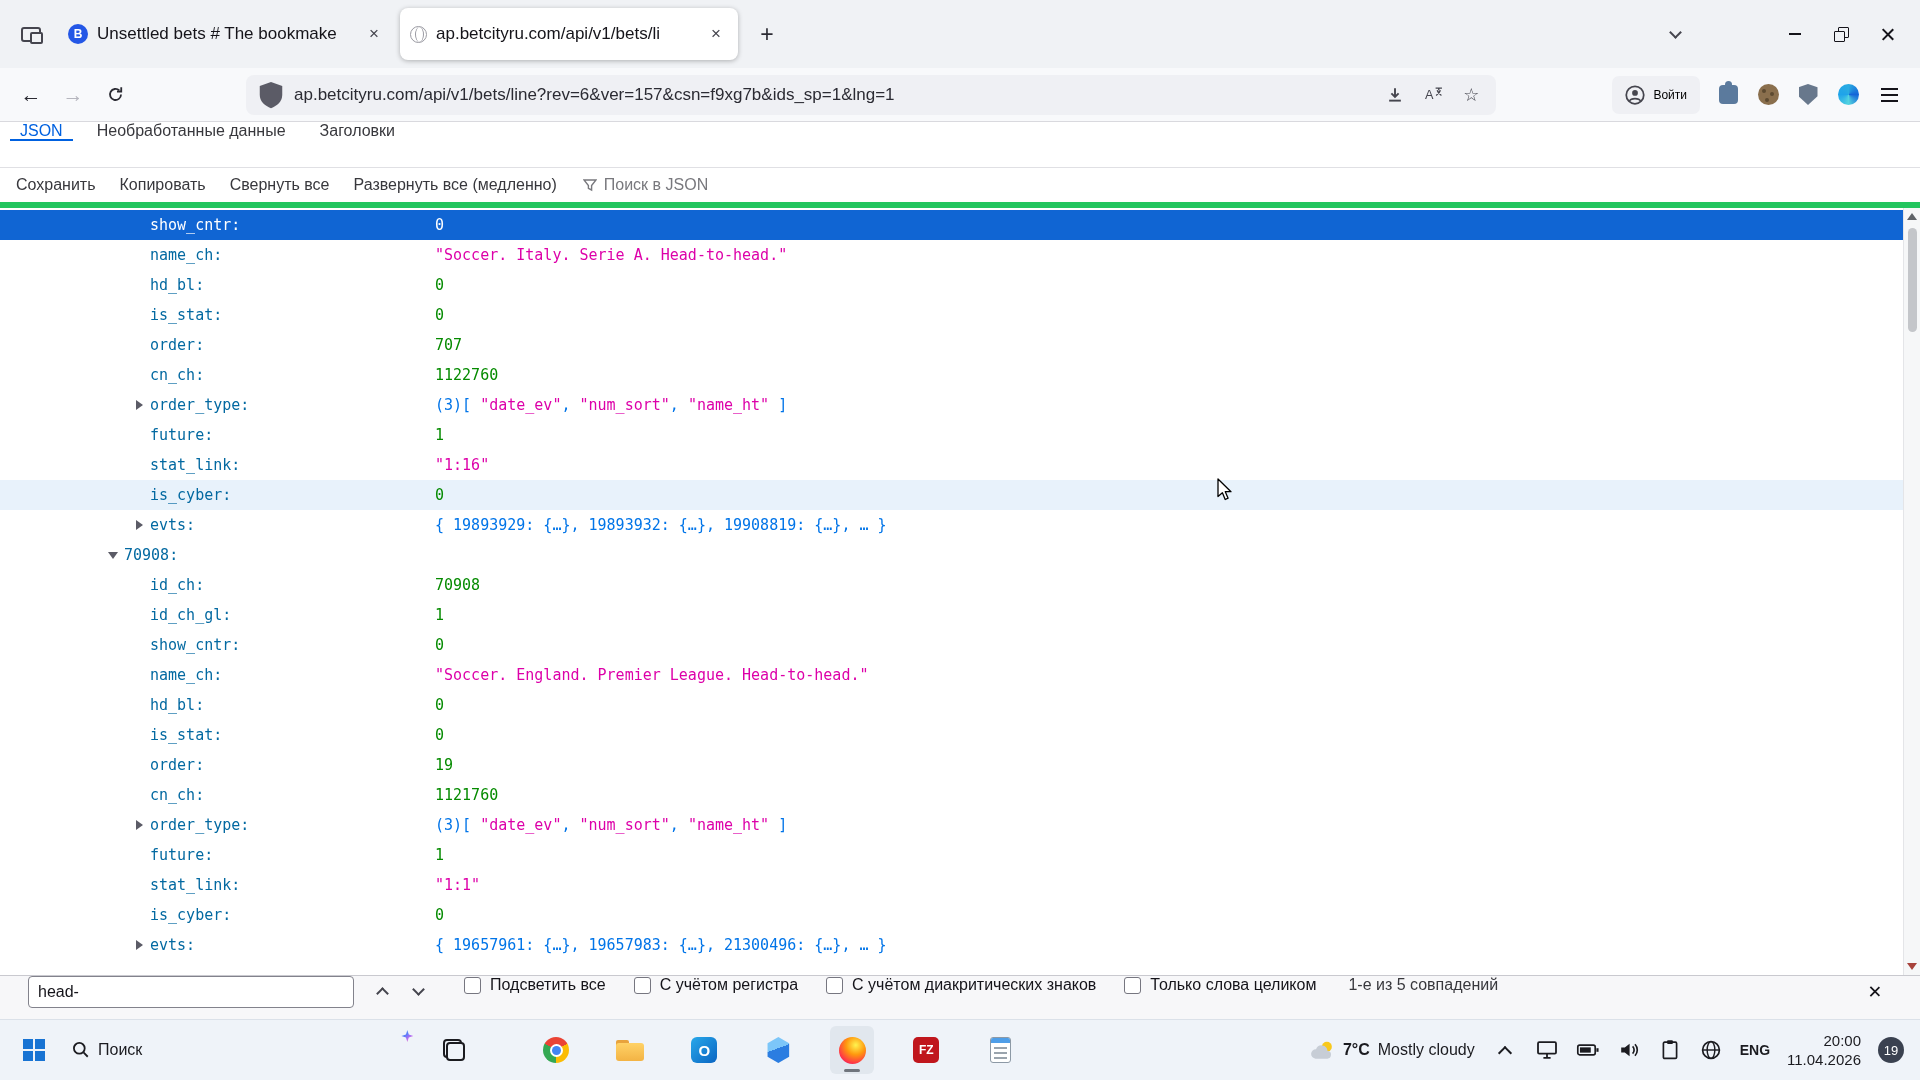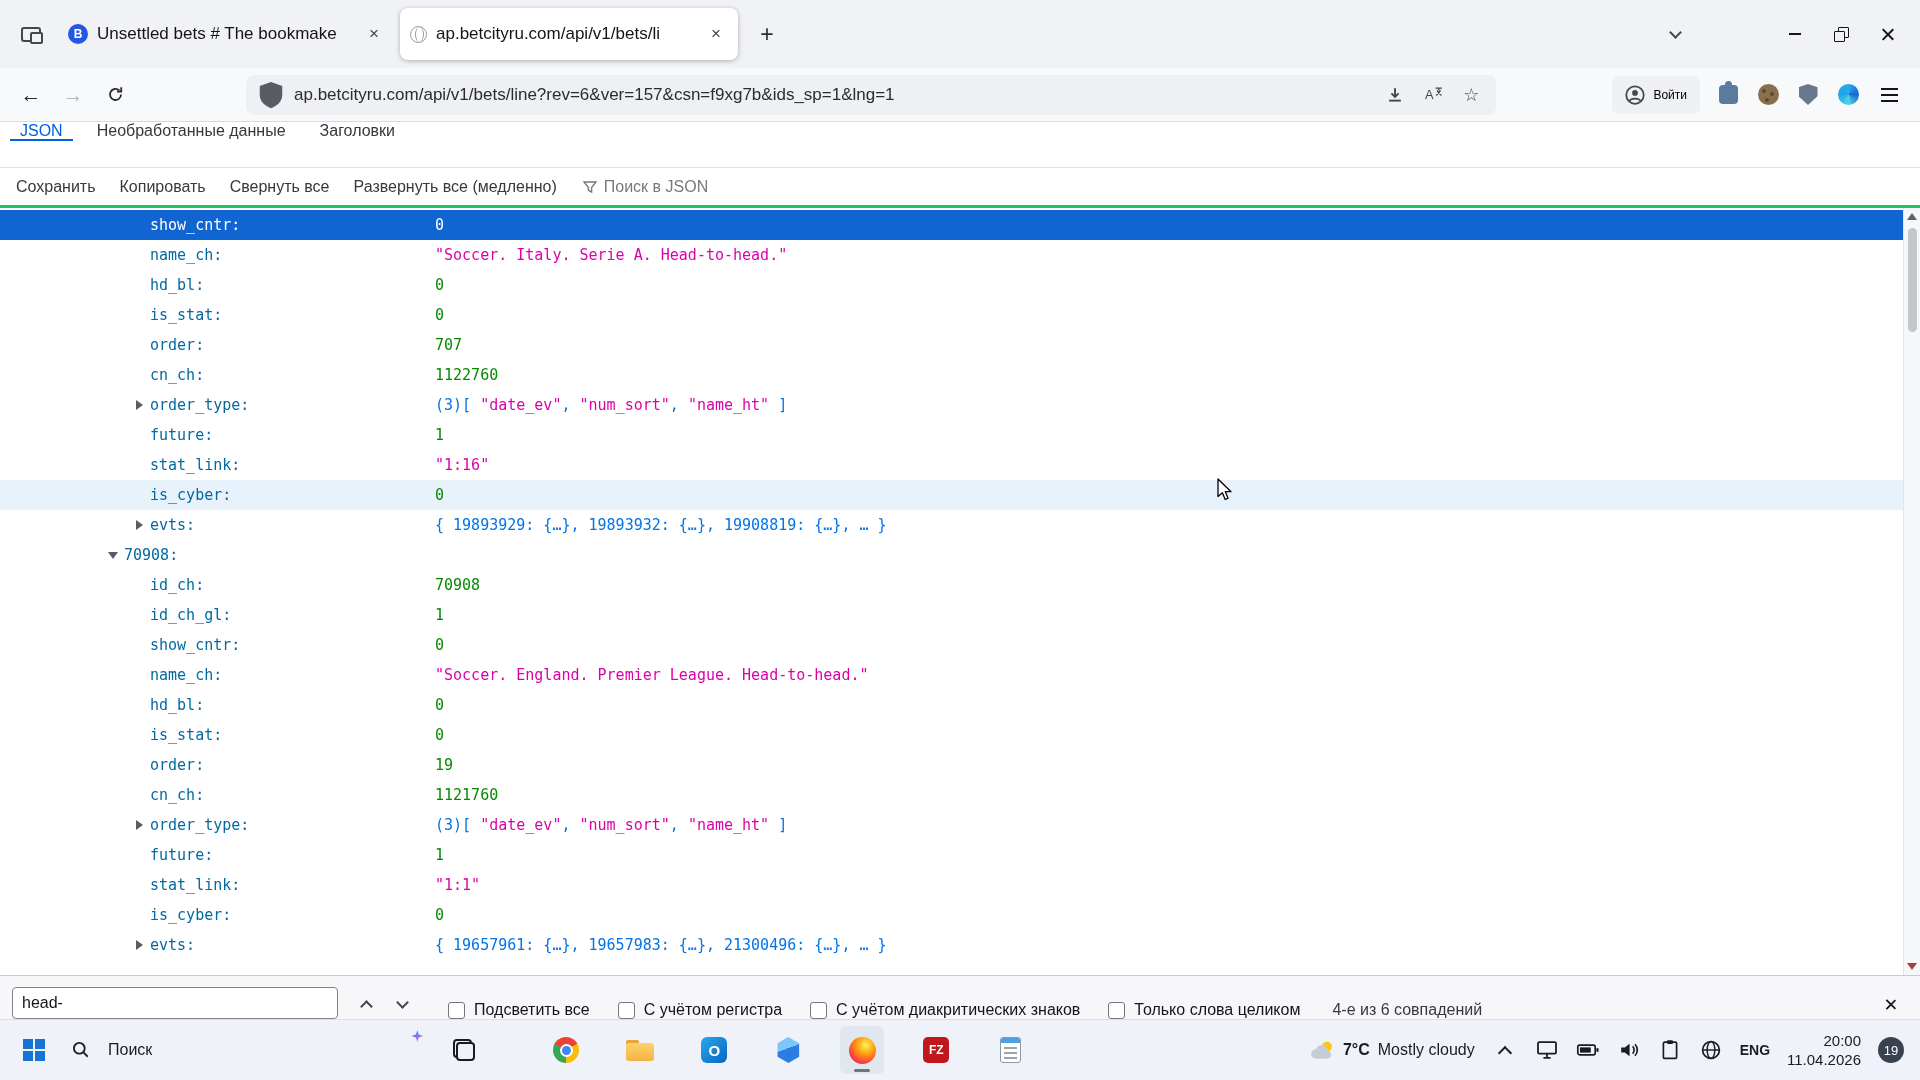--- a/index.html
+++ b/index.html
@@ -50,21 +50,21 @@
 .puzzle-glyph{width:19px;height:19px;background:#5b7a9d;border-radius:4px;position:relative}
 .puzzle-glyph::before{content:"";position:absolute;left:6px;top:-4px;width:7px;height:7px;border-radius:50%;background:#5b7a9d}
 .hamburger{display:flex;flex-direction:column;gap:4px}
 .hamburger span{width:17px;height:2px;background:#15141a}
 
 
 .vtabs{flex:0 0 46px;display:flex;align-items:flex-start;padding-left:10px;border-bottom:1px solid #e0e0e4;background:#fff}
 .vtab{padding:0 10px;display:flex;align-items:center;font-size:16px;color:#38383d;position:relative;margin-right:14px}
 .vtab.active{color:#0061e0}
 .vtab.active::after{content:"";position:absolute;left:0;right:0;bottom:-1px;height:2px;background:#0061e0}
-.vtoolbar{flex:0 0 40px;display:flex;align-items:center;gap:24px;padding-left:16px;border-bottom:3px solid #22c55e;background:#fff;font-size:16px;color:#38383d}
+.vtoolbar{flex:0 0 40px;display:flex;align-items:center;gap:24px;padding-left:16px;border-bottom:6px solid #22c55e;background:#fff;font-size:16px;color:#38383d}
 .vtool{background:none;border:none;font-size:16px;color:#38383d}
 .vtool-search{display:flex;align-items:center;gap:7px;margin-left:2px}
 .vtool-search input{border:none;outline:none;font-size:16px;width:230px;background:transparent;color:#15141a;font-family:inherit}
 .vtool-search input::placeholder{color:#78787d}
 
 
 .content{flex:1;position:relative;background:#fff;overflow:hidden;padding-top:2px}
 .jrow{display:flex;height:30px;align-items:center;font-family:"DejaVu Sans Mono",monospace;font-size:15px;white-space:pre}
 .kcell{flex:0 0 435px;width:435px;display:flex;align-items:center}
 .lvl1 .kcell{padding-left:106px}
@@ -78,38 +78,38 @@
 .seg-prev{color:#0074e8}
 .jrow.selected{background:#1065d3}
 .jrow.selected .jkey,.jrow.selected .vcell span{color:#fff}
 .jrow.hover{background:#e8f2fb}
 .scrollbar{position:absolute;top:0;right:0;width:17px;height:100%;background:#f6f7f8;border-left:1px solid #e4e5e8}
 .sb-up{position:absolute;top:5px;left:3px;width:0;height:0;border-left:5.5px solid transparent;border-right:5.5px solid transparent;border-bottom:7px solid #5f6368}
 .sb-down{position:absolute;bottom:5px;left:3px;width:0;height:0;border-left:5.5px solid transparent;border-right:5.5px solid transparent;border-top:7px solid #a8433c}
 .sb-thumb{position:absolute;top:20px;left:4px;width:9px;height:104px;background:#c4c6ca;border-radius:5px}
 
 
-.findbar{flex:0 0 44px;background:#f7f7f9;border-top:1px solid #c9c9cf;display:flex;align-items:flex-end;padding:0 12px;font-size:16px}
+.findbar{flex:0 0 44px;background:#f7f7f9;border-top:1px solid #c9c9cf;display:flex;align-items:flex-start;padding:0 28px;font-size:16px}
 .find-input{width:326px;height:32px;border:1px solid #82828c;border-radius:4px;background:#fff;font-size:16px;padding:0 9px;font-family:inherit;color:#15141a;outline:none;margin-right:10px}
 .find-nav{width:36px;height:30px;border-radius:4px}
 .chev-up-s{width:9px;height:9px;border-left:2px solid #45454e;border-top:2px solid #45454e;transform:rotate(45deg);margin-top:4px}
 .chev-dn-s{width:9px;height:9px;border-right:2px solid #45454e;border-bottom:2px solid #45454e;transform:rotate(45deg);margin-bottom:4px}
 .chk-group{display:flex;align-items:center;gap:9px;margin-left:28px}
 .chk{width:17px;height:17px;border:1px solid #767680;border-radius:3px;background:#fff;flex:0 0 17px}
 .find-status{margin-left:32px;color:#38383d}
 .find-close{margin-left:auto;width:36px;height:30px;border-radius:4px}
 .find-close .x-glyph{transform:scale(.85)}
 
 
 .taskbar{height:61px;background:#eff3f9;border-top:1px solid #dbe1e9;display:flex;align-items:center;padding:0 12px}
 .tb-left{display:flex;align-items:center;gap:16px}
 .tb-btn{width:44px;height:48px;border-radius:6px;position:relative}
 .start-grid{display:grid;grid-template-columns:10px 10px;grid-template-rows:10px 10px;gap:2px}
 .start-grid span{background:#1873d3}
-.tb-search{display:flex;align-items:center;gap:18px;font-size:16px;color:#1b1b20}
+.tb-search{display:flex;align-items:center;gap:8px;font-size:16px;color:#1b1b20}
 .tb-gap{width:198px}
 .copilot{position:relative;width:34px;height:34px}
 .star4{width:24px;height:24px;clip-path:polygon(50% 0,62% 38%,100% 50%,62% 62%,50% 100%,38% 62%,0 50%,38% 38%);background:linear-gradient(140deg,#83d3f3 0%,#5a7df9 40%,#c66af0 70%,#f2a63f 100%)}
 .star4.small{position:absolute;right:-2px;top:-3px;width:12px;height:12px}
 .taskview-icon{position:relative;width:22px;height:22px}
 .taskview-icon::before{content:"";position:absolute;left:0;top:0;width:15px;height:15px;border:2px solid #1b1b20;border-radius:4px}
 .taskview-icon::after{content:"";position:absolute;right:0;bottom:0;width:15px;height:15px;border:2px solid #1b1b20;border-radius:4px;background:#eff3f9}
 .app-row{display:flex;align-items:center;gap:30px;margin-left:42px}
 .app-btn{width:44px;height:48px;border-radius:6px;position:relative}
 .app-btn.active{background:#e1e7ee}
@@ -300,21 +300,21 @@
       <span>С учётом регистра</span>
     </label>
     <label class="chk-group">
       <span class="chk"></span>
       <span>С учётом диакритических знаков</span>
     </label>
     <label class="chk-group">
       <span class="chk"></span>
       <span>Только слова целиком</span>
     </label>
-    <span class="find-status">4-е из 6 совпадений</span>
+    <span class="find-status">1-е из 5 совпадений</span>
     <button class="icon-btn find-close">
         <span class="x-glyph"></span>
       </button>
   </div>
 </div>
 
 <div class="taskbar">
   <div class="tb-left">
     <button class="icon-btn tb-btn">
       <span class="start-grid">

